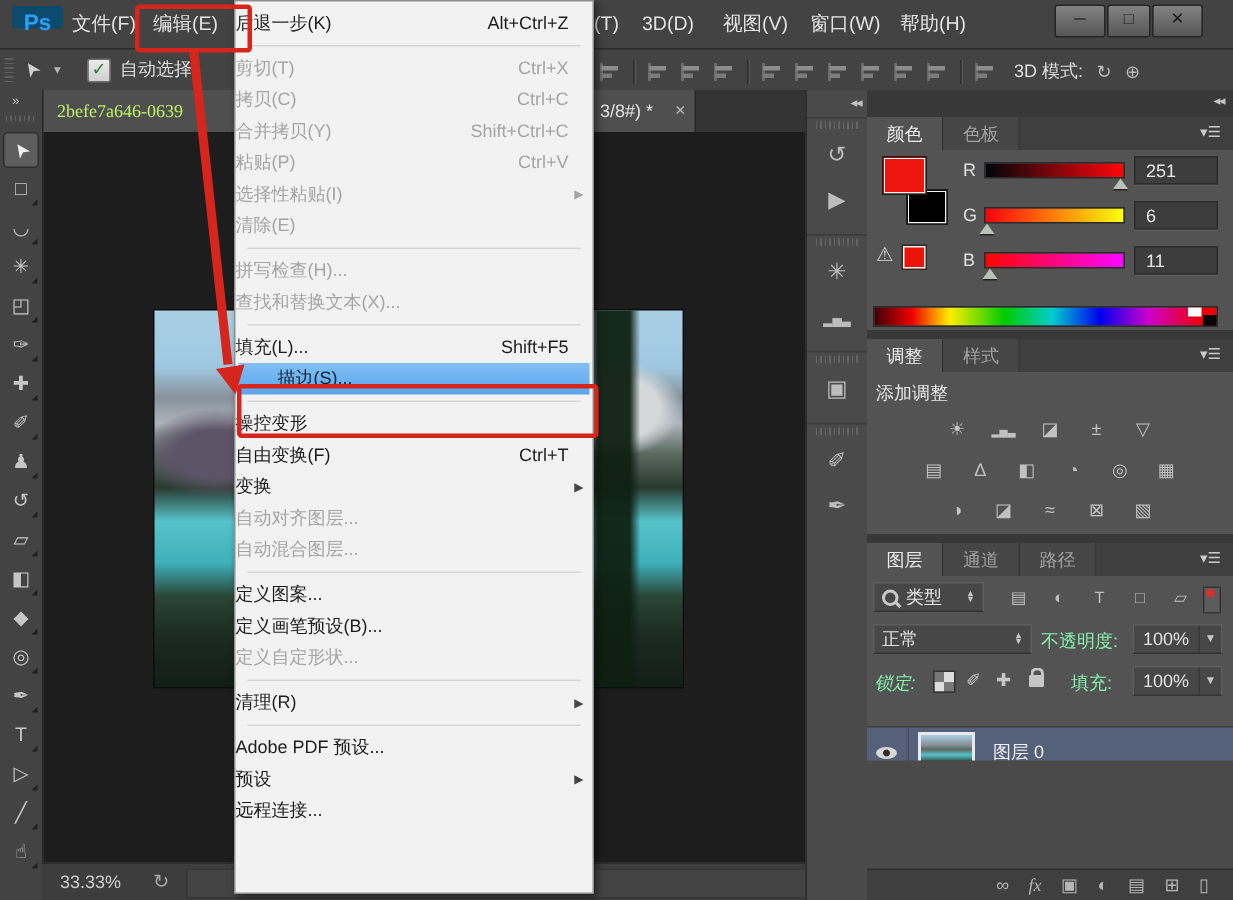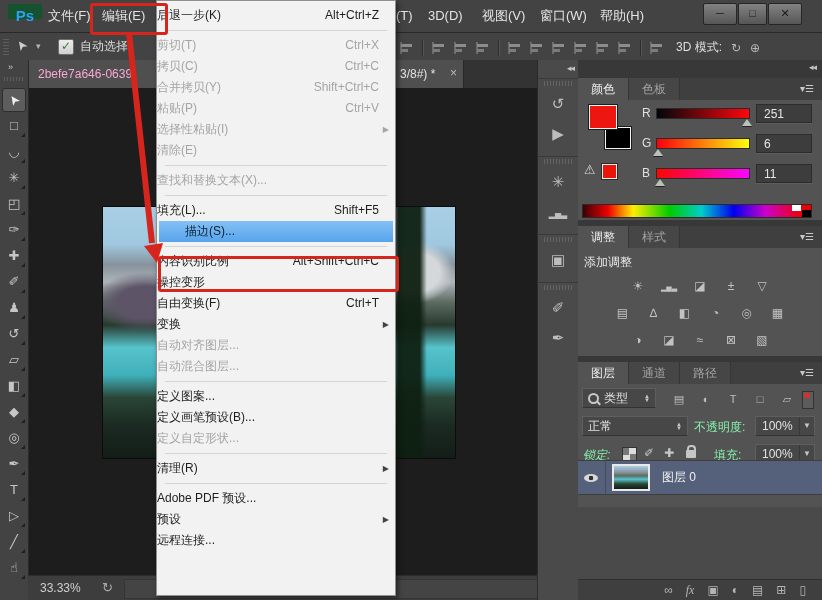--- a/index.html
+++ b/index.html
@@ -1,21 +1,21 @@
 <!DOCTYPE html>
 <html><head>
 <meta charset="utf-8">
 <style>
   html,body{margin:0;padding:0;background:#222;}
   #app{position:relative;width:822px;height:600px;overflow:hidden;background:#1d1d1d;
        font-family:"Liberation Sans","DejaVu Sans",sans-serif;font-size:12px;color:#dcdcdc;
        -webkit-user-select:none;user-select:none;}
   
   .titlebar{position:absolute;left:0;top:0;width:822px;height:32px;background:#434343;border-bottom:1px solid #292929;}
-  .ps-logo{position:absolute;left:8px;top:4px;width:34px;height:15px;background:#14532d;color:#2aa0f7;
+  .ps-logo{position:absolute;left:8px;top:4px;width:34px;height:15px;background:#0c4a6e;color:#2aa0f7;
            font-weight:bold;font-size:15px;text-align:center;line-height:24px;border-radius:2px;}
   .mb-item{position:absolute;top:0;height:32px;line-height:32px;color:#e3e3e3;font-size:13px;padding:0 4px;}
   .winbtn{position:absolute;top:3px;height:20px;border:1px solid #262626;border-radius:2px;
           background:linear-gradient(#828282,#565656);color:#1b1b1b;text-align:center;line-height:19px;font-size:11px;}
   
   .optionsbar{position:absolute;left:0;top:33px;width:822px;height:27px;background:#434343;border-bottom:1px solid #292929;}
   .grip-v{position:absolute;left:3px;top:4px;width:6px;height:18px;
           background:repeating-linear-gradient(0deg,#5d5d5d 0 1px,transparent 1px 3px);}
   .opt-moveicon{position:absolute;left:16px;top:5px;color:#d0d0d0;font-size:13px;transform:rotate(-125deg);}
   .opt-dd{position:absolute;left:36px;top:8px;color:#b5b5b5;font-size:9px;}
@@ -24,21 +24,21 @@
   .opt-label{position:absolute;left:80px;top:0;height:27px;line-height:27px;color:#dedede;}
   .align-row{position:absolute;left:400px;top:6px;display:flex;align-items:center;gap:9px;}
   .ai{width:13px;height:14px;background-image:linear-gradient(#9f9f9f,#9f9f9f),linear-gradient(#8b8b8b,#8b8b8b),linear-gradient(#777,#777);
       background-repeat:no-repeat;background-size:11px 3px,7px 3px,2px 12px;background-position:1px 3px,1px 8px,0 1px;opacity:.8;}
   .vsep{width:1px;height:16px;background:#2d2d2d;box-shadow:1px 0 0 #555;}
   .threed-label{color:#dedede;margin-left:4px;}
   .t3{color:#b9b9b9;font-size:12px;}
   
   .tabbar{position:absolute;left:28px;top:60px;width:509px;height:28px;background:#333333;border-bottom:1px solid #282828;}
   .doc-tab{position:absolute;left:0;top:0;width:435px;height:28px;background:#4f4f4f;border-right:1px solid #282828;}
-  .tab-text-l{position:absolute;left:10px;top:0;height:28px;line-height:28px;color:#f9a8d4;}
+  .tab-text-l{position:absolute;left:10px;top:0;height:28px;line-height:28px;color:#bef264;font-family:Liberation Serif, serif;}
   .tab-text-r{position:absolute;left:372px;top:0;height:28px;line-height:28px;color:#e2e2e2;}
   .tab-close{position:absolute;left:419px;top:7px;width:13px;height:13px;color:#b9b9b9;font-size:12px;line-height:13px;text-align:center;}
   
   .canvas{position:absolute;left:28px;top:88px;width:509px;height:487px;background:#1d1d1d;}
   .photo{position:absolute;left:75px;top:119px;width:352px;height:251px;
     background:
       linear-gradient(90deg, transparent 82%, rgba(14,32,18,.95) 84% 90%, transparent 92%),
       radial-gradient(ellipse 60px 45px at 88% 26%, #d4d8db 0 45%, transparent 70%),
       radial-gradient(ellipse 70px 40px at 12% 38%, #5d5468 0 40%, transparent 75%),
       linear-gradient(180deg,#a9cfe5 0%,#9fc8e0 15%,#87929c 23%,#aeb4ba 30%,#5c6b62 38%,#28392e 47%,#57c3cb 56%,#3fb0ba 67%,#2a4536 76%,#1b2a22 87%,#131d17 100%);
@@ -236,30 +236,30 @@
         </div>
         <div class="menu-item disabled"><span class="mi-label">剪切(T)</span><span class="mi-shortcut">Ctrl+X</span></div>
         <div class="menu-item disabled"><span class="mi-label">拷贝(C)</span><span class="mi-shortcut">Ctrl+C</span></div>
         <div class="menu-item disabled"><span class="mi-label">合并拷贝(Y)</span><span class="mi-shortcut">Shift+Ctrl+C</span></div>
         <div class="menu-item disabled"><span class="mi-label">粘贴(P)</span><span class="mi-shortcut">Ctrl+V</span></div>
         <div class="menu-item disabled"><span class="mi-label">选择性粘贴(I)</span><span class="mi-arrow">▶</span></div>
         <div class="menu-item disabled"><span class="mi-label">清除(E)</span></div>
         <div class="menu-sep-wrap">
           <div class="menu-sep" style="flex: 1 1 0%;"></div>
         </div>
+        <div class="menu-item disabled"><span class="mi-label">拼写检查(H)...</span></div>
         <div class="menu-item disabled"><span class="mi-label">查找和替换文本(X)...</span></div>
         <div class="menu-sep-wrap">
           <div class="menu-sep" style="flex: 1 1 0%;"></div>
         </div>
         <div class="menu-item"><span class="mi-label">填充(L)...</span><span class="mi-shortcut">Shift+F5</span></div>
         <div class="menu-item highlighted"><span class="mi-label">描边(S)...</span></div>
         <div class="menu-sep-wrap">
           <div class="menu-sep" style="flex: 1 1 0%;"></div>
         </div>
-        <div class="menu-item"><span class="mi-label">内容识别比例</span><span class="mi-shortcut">Alt+Shift+Ctrl+C</span></div>
         <div class="menu-item"><span class="mi-label">操控变形</span></div>
         <div class="menu-item"><span class="mi-label">自由变换(F)</span><span class="mi-shortcut">Ctrl+T</span></div>
         <div class="menu-item"><span class="mi-label">变换</span><span class="mi-arrow">▶</span></div>
         <div class="menu-item disabled"><span class="mi-label">自动对齐图层...</span></div>
         <div class="menu-item disabled"><span class="mi-label">自动混合图层...</span></div>
         <div class="menu-sep-wrap">
           <div class="menu-sep" style="flex: 1 1 0%;"></div>
         </div>
         <div class="menu-item"><span class="mi-label">定义图案...</span></div>
         <div class="menu-item"><span class="mi-label">定义画笔预设(B)...</span></div>
@@ -427,21 +427,21 @@
           <span style="position:absolute;left:66px;top:2px;" class="lockglyph">✐</span>
           <span style="position:absolute;left:86px;top:2px;" class="lockglyph">✚</span>
           <span style="position:absolute;left:108px;top:0;" class="padlock"></span>
           <span class="llabel" style="left:136px;top:3px;">填充:</span>
           <div class="valbox" style="left:177px;top:0;">
             <span class="v">100%</span>
             <span class="dd">▼</span>
           </div>
         </div>
 
-        <div class="layer-row" style="top:76px;">
+        <div class="layer-row" style="top:100px;">
           <div class="eye-cell">
             <span class="eye"></span>
           </div>
           <div class="lthumb"></div>
           <span class="lname">图层 0</span>
         </div>
         <div class="llist" style="top:123px;height:72px;"></div>
         <div class="lbottom" style="top:195px;" id="layers-bottom">
             <span class="lb-btn">∞</span>
             <span class="lb-btn fx">fx</span>

